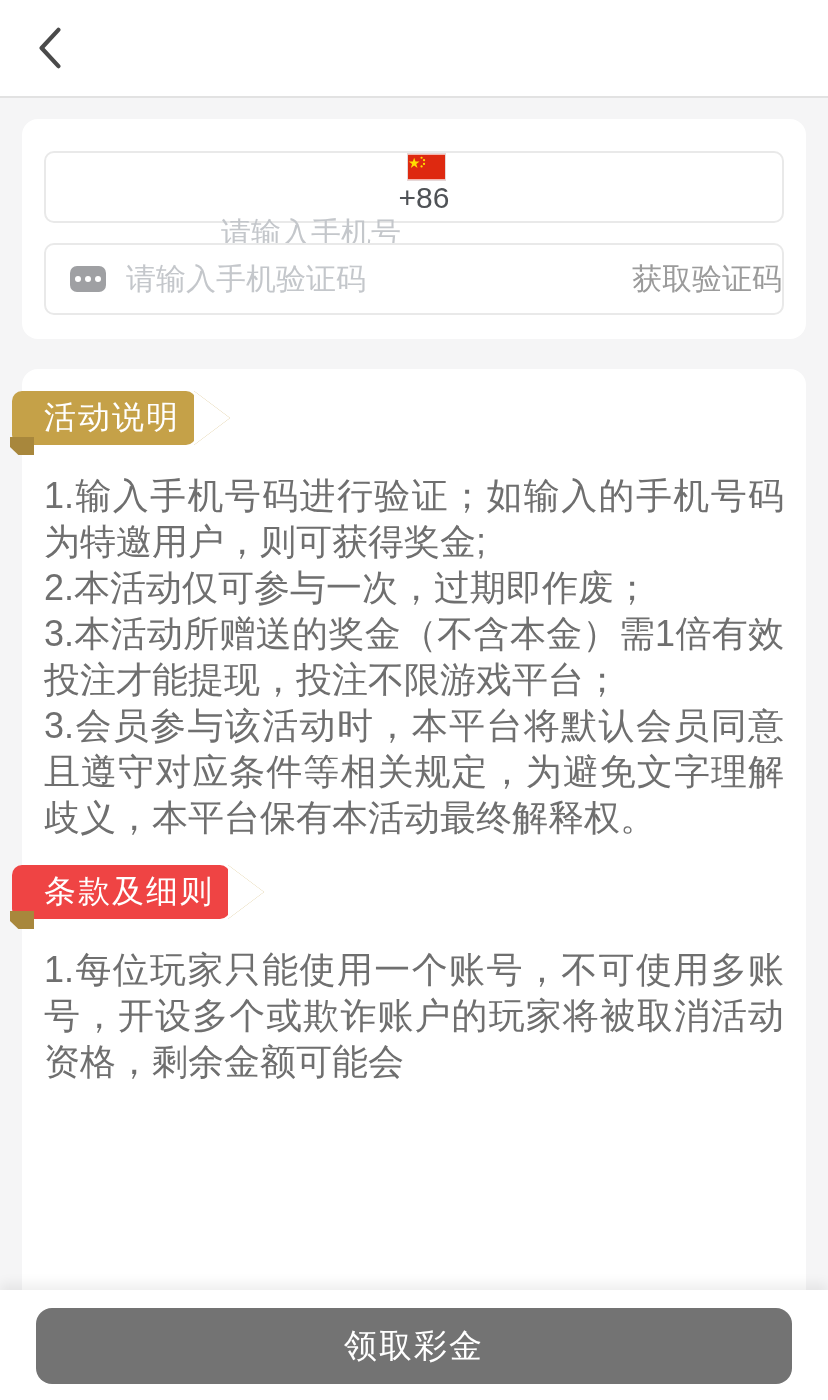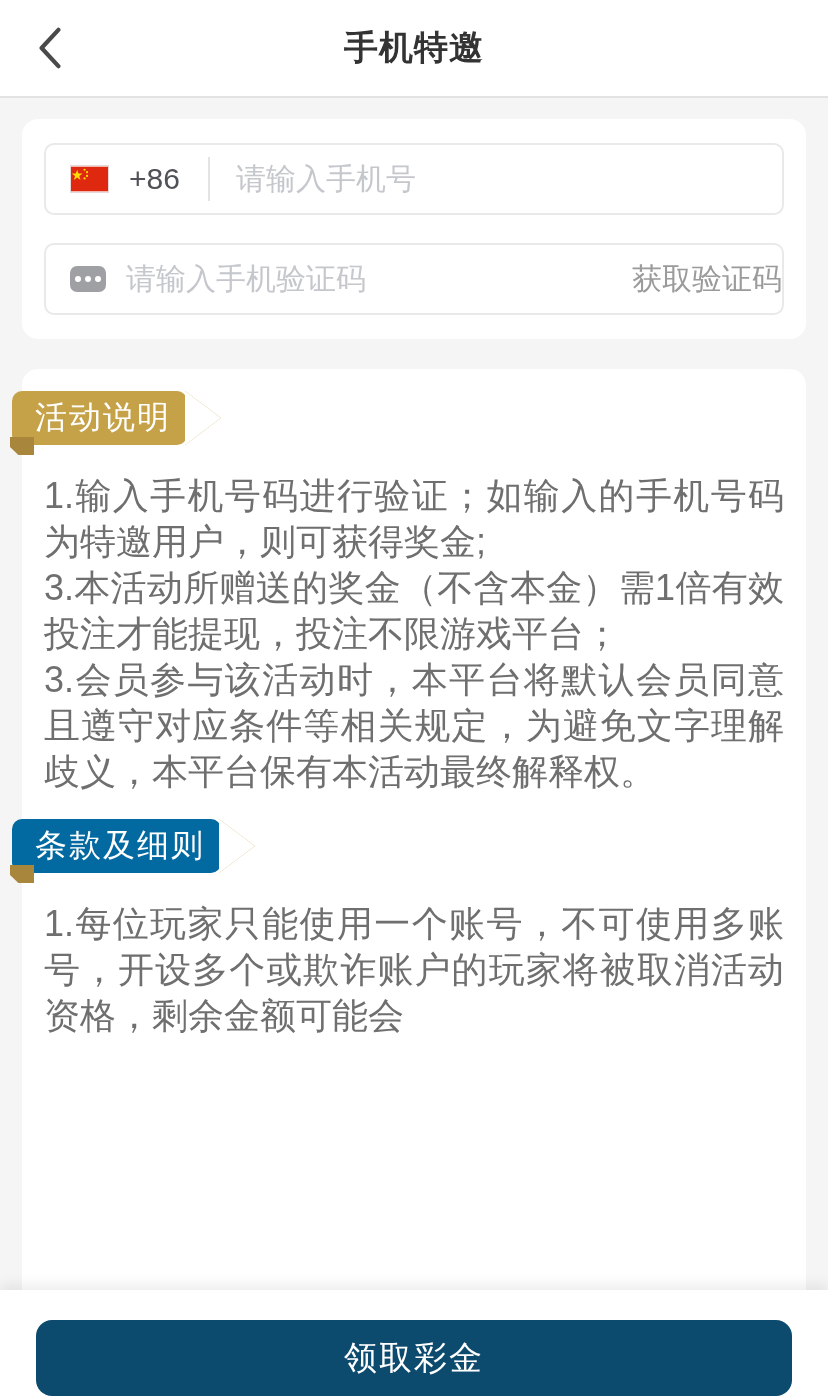--- a/index.html
+++ b/index.html
@@ -24,42 +24,42 @@
   }
   
   .card{
     position:absolute;left:22px;width:784px;background:#ffffff;border-radius:16px;
   }
   .card-form{top:119px;height:220px;}
   .input-row{
     position:absolute;left:22px;right:22px;height:72px;border:2px solid #e9e9e9;
     border-radius:10px;display:flex;align-items:center;box-sizing:border-box;background:#fff;
   }
-  .row-phone{top:24px;}
+  .row-phone{top:32px;flex-direction:column;}
   .row-code{top:124px;}
   .flag{width:37px;height:26px;margin-left:24px;flex:0 0 auto;border:1px solid #e6d8d8;box-sizing:content-box;}
   .country-code{font-size:30px;color:#4f5256;margin-left:20px;}
   .vdivider{width:2px;height:44px;background:#e3e3e3;margin:0 24px 0 28px;}
   .ph-input{
     border:none;outline:none;font-size:30px;color:#555;flex:1;min-width:0;background:transparent;
     font-family:inherit;
   }
   .ph-input::placeholder{color:#c4c7cb;}
   .code-icon{
     width:36px;height:26px;background:#9fa0a3;border-radius:7px;margin-left:24px;margin-right:18px;
     display:flex;align-items:center;justify-content:center;gap:4px;flex:0 0 auto;
   }
   .code-icon i{width:6px;height:6px;border-radius:50%;background:#ffffff;display:block;}
   .get-code{font-size:30px;color:#9b9b9b;white-space:nowrap;cursor:pointer;}
   
   .card-rules{top:369px;height:1010px;padding:22px 22px 0 22px;box-sizing:border-box;}
   .banner{
     position:relative;display:inline-flex;align-items:center;height:54px;
     color:#ffffff;font-size:32px;font-weight:500;letter-spacing:2px;
-    padding:0 16px 0 23px;border-radius:10px;margin-left:-32px;z-index:1;
+    padding:0 16px 0 32px;border-radius:10px;margin-left:-32px;z-index:1;
   }
   .banner::after{ 
     content:"";position:absolute;right:-34px;top:0;
     border-top:27px solid transparent;border-bottom:27px solid transparent;
     border-left:36px solid currentColor;filter:none;
   }
   .banner .fold{ 
     position:absolute;left:-2px;bottom:-10px;width:24px;height:18px;z-index:-1;
     clip-path:polygon(0 0,100% 0,100% 100%,35% 100%,0 55%);
   }
@@ -81,21 +81,20 @@
 <body>
 
 <div class="phone">
 
   <div class="header">
     <div class="back-btn">
       <svg viewBox="0 0 20 30">
         <polyline points="16,2 4,15 16,28" fill="none" stroke="#4a4a4a" stroke-width="3" stroke-linecap="round" stroke-linejoin="round"></polyline>
       </svg>
     </div>
-    <div class="header-title">手机特邀</div>
   </div>
 
   <div class="card card-form">
     <div class="input-row row-phone">
       <svg class="flag" viewBox="0 0 30 20">
         <rect width="30" height="20" fill="#de2910"></rect>
         <polygon fill="#ffde00" points="5,2.4 6.1,5.6 9.4,5.6 6.7,7.6 7.7,10.8 5,8.8 2.3,10.8 3.3,7.6 0.6,5.6 3.9,5.6"></polygon>
         <circle cx="11" cy="2.5" r="0.9" fill="#ffde00"></circle>
         <circle cx="13" cy="4.5" r="0.9" fill="#ffde00"></circle>
         <circle cx="13" cy="7.5" r="0.9" fill="#ffde00"></circle>
@@ -119,33 +118,34 @@
   <div class="card card-rules">
 
     <div class="banner" style="background:#c5a148;">
       <span class="fold" style="background:#a8873c;"></span>
       <span>活动说明</span>
       <span style="position:absolute;right:-34px;top:0;border-top:27px solid transparent;border-bottom:27px solid transparent;border-left:36px solid #c5a148;"></span>
     </div>
 
     <div class="rules-text">
       <p>1.输入手机号码进行验证；如输入的手机号码为特邀用户，则可获得奖金;</p>
+      <p>2.本活动仅可参与一次，过期即作废；</p>
       <p>3.本活动所赠送的奖金（不含本金）需1倍有效投注才能提现，投注不限游戏平台；</p>
       <p>3.会员参与该活动时，本平台将默认会员同意且遵守对应条件等相关规定，为避免文字理解歧义，本平台保有本活动最终解释权。</p>
     </div>
 
-    <div class="banner banner-2" style="background:#0369a1;">
+    <div class="banner banner-2" style="background:#ef4444;">
       <span class="fold" style="background:#a8873c;"></span>
       <span>条款及细则</span>
       <span style="position:absolute;right:-34px;top:0;border-top:27px solid transparent;border-bottom:27px solid transparent;border-left:36px solid #c5a148;"></span>
     </div>
 
     <div class="rules-text">
       <p>1.每位玩家只能使用一个账号，不可使用多账号，开设多个或欺诈账户的玩家将被取消活动资格，剩余金额可能会</p>
     </div>
 
   </div>
 
   <div class="footer">
-    <button class="claim-btn" style="background:#0c4a6e;margin-top:12px;">领取彩金</button>
+    <button class="claim-btn" style="background:#737373;">领取彩金</button>
   </div>
 
 </div>
 
 </body></html>

